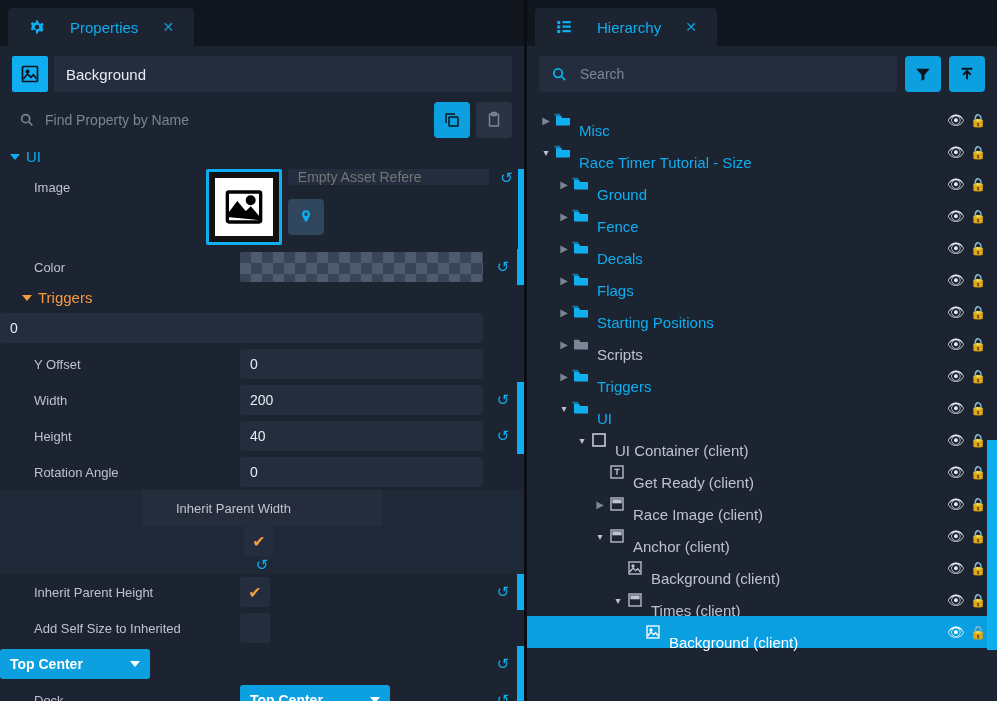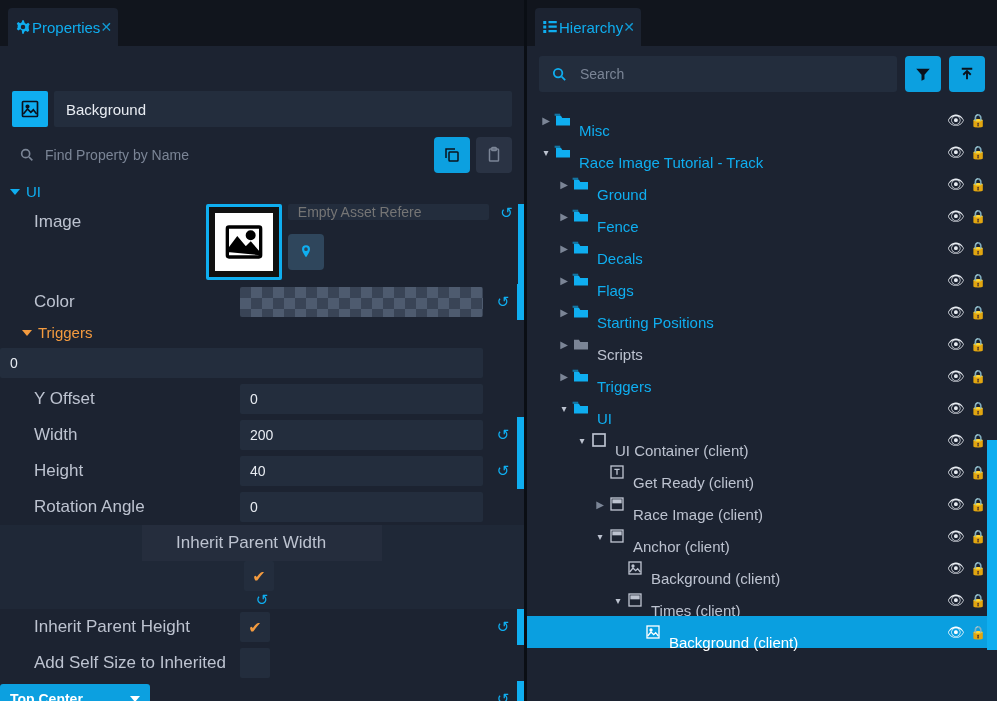--- a/index.html
+++ b/index.html
@@ -26,25 +26,25 @@
 }
 *{box-sizing:border-box;font-family:'Segoe UI',Arial,sans-serif;}
 html,body{margin:0;padding:0;background:var(--bg-dark);color:var(--txt);font-size:14px;width:997px;height:701px;overflow:hidden;}
 .app{display:flex;width:997px;height:701px;}
 
 .panel{flex:1;display:flex;flex-direction:column;background:var(--bg-panel);min-width:0;}
 .panel.left{flex:0 0 527px;border-right:3px solid var(--bg-sidebar);}
 .panel.right{flex:1;}
 
 .tabbar{display:flex;background:var(--bg-header);height:46px;align-items:flex-end;padding-left:8px;gap:0;}
-.tab{display:flex;align-items:center;gap:0;padding:10px 6px;background:var(--bg-panel);border-radius:4px 4px 0 0;color:var(--accent);font-size:15px;}
+.tab{display:flex;align-items:center;gap:24px;padding:10px 20px;background:var(--bg-panel);border-radius:4px 4px 0 0;color:var(--accent);font-size:15px;}
 .tab .icon{color:var(--accent);}
 .tab .close{color:var(--accent);font-size:14px;opacity:.85;}
 
-.toolbar{display:flex;align-items:center;gap:6px;padding:10px 12px;background:var(--bg-panel);margin-top:35px;}
+.toolbar{display:flex;align-items:center;gap:6px;padding:10px 12px;background:var(--bg-panel);}
 
 .icon-badge{width:36px;height:36px;background:var(--accent);display:flex;align-items:center;justify-content:center;color:#0a121d;border-radius:2px;}
 .title-input{flex:1;background:var(--bg-input);border:none;color:var(--txt-bright);height:36px;padding:0 12px;font-size:15px;border-radius:2px;}
 .search-row{display:flex;align-items:center;gap:6px;padding:0 12px 6px;}
 .search-input-wrap{flex:1;display:flex;align-items:center;background:transparent;border:1px solid transparent;height:34px;padding:0 6px;gap:8px;color:var(--txt-dim);}
 .search-input-wrap input{flex:1;background:transparent;border:none;color:var(--txt);font-size:14px;outline:none;}
 .search-input-wrap input::placeholder{color:var(--txt-dim);}
 .sq-btn{width:36px;height:36px;display:flex;align-items:center;justify-content:center;border-radius:4px;}
 .sq-btn.accent{background:var(--accent-btn);color:#0a121d;}
 .sq-btn.dim{background:#2a3344;color:var(--txt-dim);}
@@ -52,21 +52,21 @@
 .body{flex:1;overflow:auto;position:relative;}
 
 
 .section-hdr{display:flex;align-items:center;gap:6px;padding:4px 10px;font-size:15px;}
 .section-hdr.ui{color:var(--accent);}
 .section-hdr.transform{color:var(--orange);padding-left:22px;}
 .tri{width:0;height:0;border-left:5px solid transparent;border-right:5px solid transparent;}
 .tri.down{border-top:6px solid currentColor;}
 
 .prop-row{display:flex;align-items:center;min-height:36px;padding:0 0 0 0;}
-.prop-label{width:240px;padding-left:34px;font-size:17px;color:var(--txt);display:flex;align-items:center;height:36px;}
+.prop-label{width:240px;padding-left:34px;font-size:13px;color:var(--txt);display:flex;align-items:center;height:36px;}
 .prop-val{flex:1;display:flex;align-items:center;gap:6px;padding-right:6px;}
 .reset{width:28px;display:flex;align-items:center;justify-content:center;color:var(--accent);font-size:15px;}
 .reset.hidden{visibility:hidden;}
 .accent-bar{width:7px;align-self:stretch;background:var(--accent);}
 .accent-bar.hidden{background:transparent;}
 
 .num-input{flex:1;height:30px;background:var(--bg-input);border:none;color:var(--txt-bright);padding:0 10px;font-size:14px;border-radius:2px;min-width:0;}
 
 .img-thumb{width:76px;height:76px;background:#111;border:3px solid var(--accent);display:flex;align-items:center;justify-content:center;border-radius:2px;}
 .img-thumb-inner{width:58px;height:58px;background:#fff;display:flex;align-items:center;justify-content:center;}
@@ -360,21 +360,21 @@
         </div>
         <div class="node teal">
           <div class="indent" style="width:12px;"></div>
           <div class="toggle" style="color:var(--txt);">▾</div>
           <div class="nicon">
               <svg width="18" height="14" viewBox="0 0 24 20" fill="currentColor">
                 <path d="M2 4h7l2 3h11v11H2z"></path>
                 <rect x="0" y="1" width="8" height="3" opacity=".6"></rect>
               </svg>
             </div>
-          <div class="nlabel">Race Image Tutorial - Track</div>
+          <div class="nlabel">Race Timer Tutorial - Size</div>
           <div class="rt">
               <span class="eye">👁</span>
               <span class="lock">🔒</span>
             </div>
         </div>
         <div class="node teal">
           <div class="indent" style="width:30px;"></div>
           <div class="toggle">▶</div>
           <div class="nicon">
               <svg width="18" height="14" viewBox="0 0 24 20" fill="currentColor">

